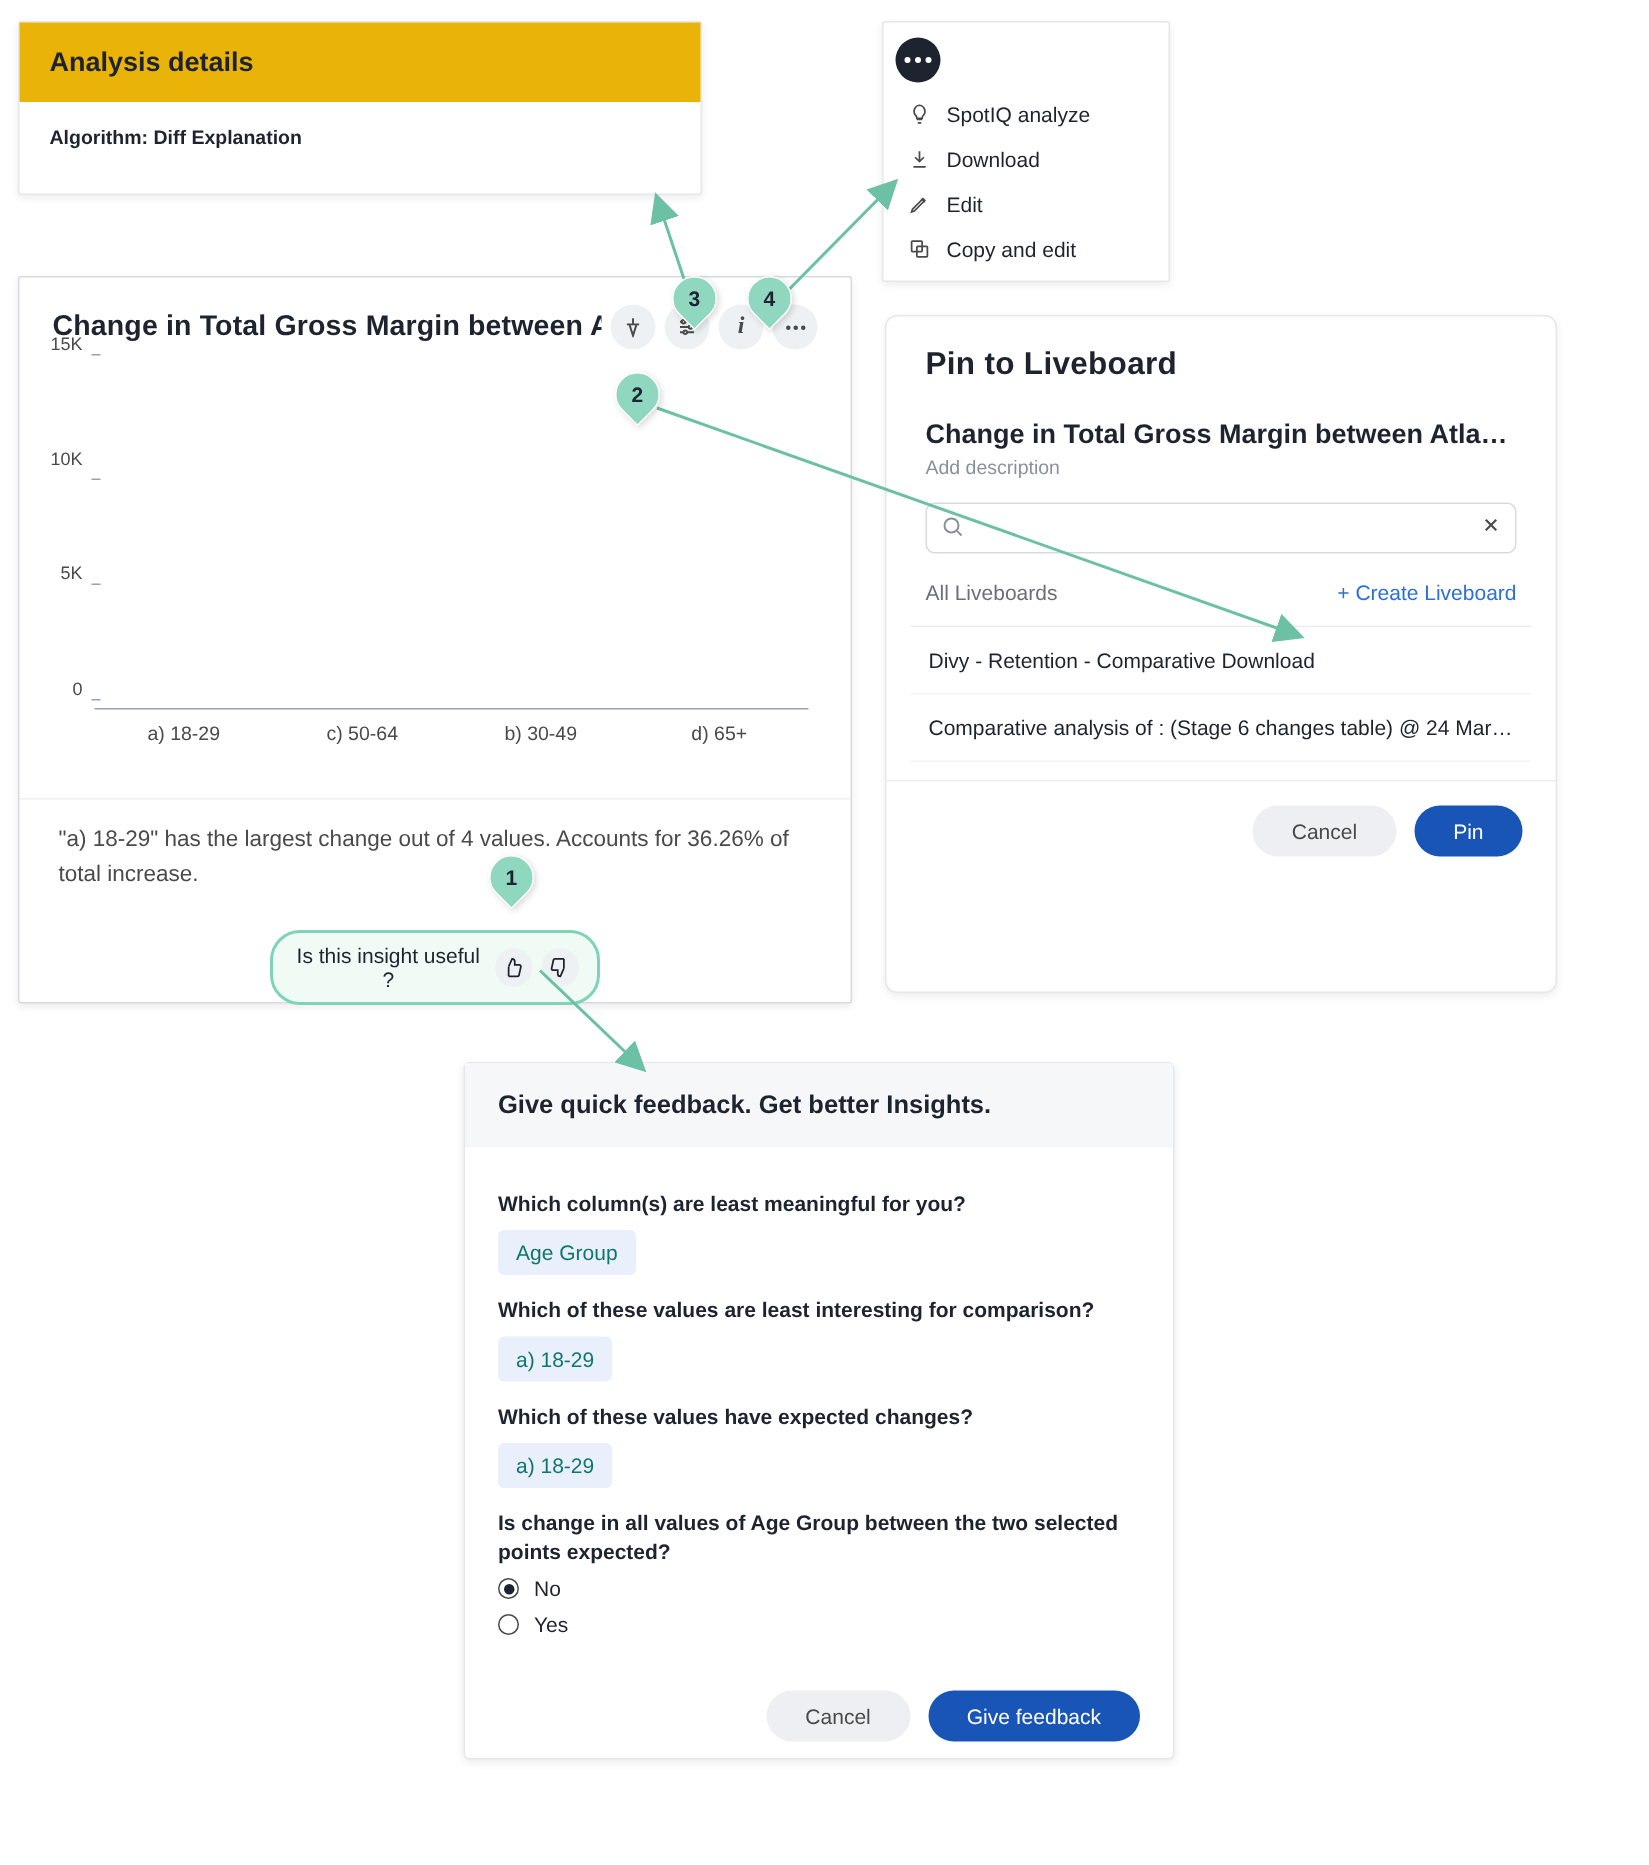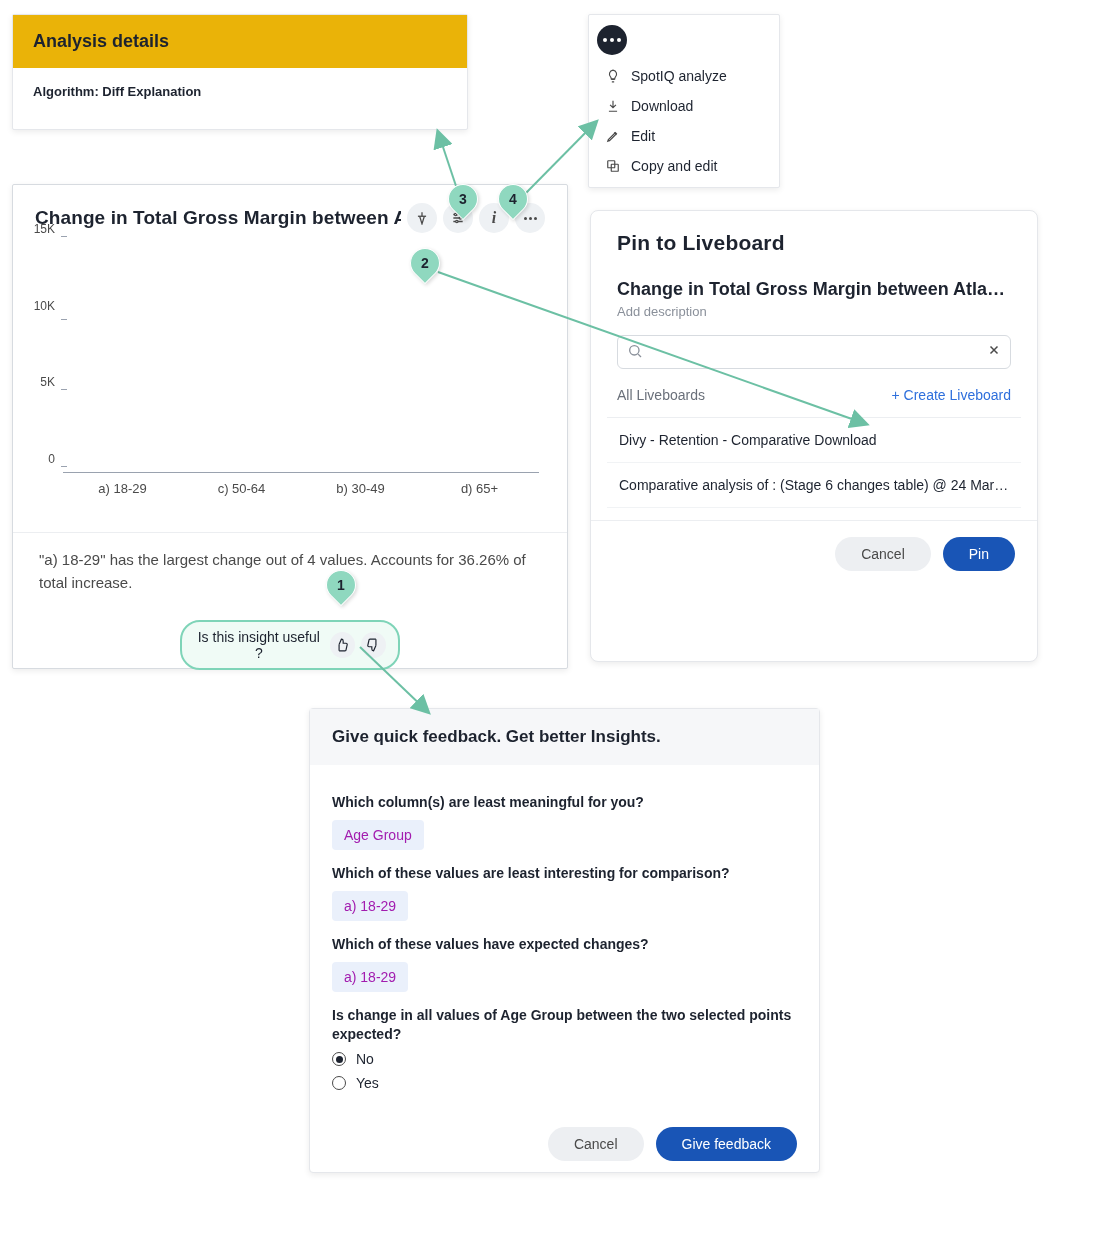--- a/index.html
+++ b/index.html
@@ -72,25 +72,25 @@
   .create-link { color:#2e6fdc; cursor:pointer; font-size:14px; }
   .lb-list { border-top:1px solid #eceef1; margin:6px 16px 0 16px; max-height:165px; overflow:hidden; }
   .lb-item { padding:14px 12px; font-size:14px; color:#1d232f; border-bottom:1px solid #f1f3f5; cursor:pointer; white-space:nowrap; overflow:hidden; text-overflow:ellipsis; position:relative; }
   .lb-item.sel { background:#eaf0fb; color:#2e6fdc; border-radius:6px; border-bottom:1px solid transparent;}
   .lb-item.sel::after { content:""; position:absolute; right:12px; top:16px; width:10px; height:6px; border-left:2px solid #2e6fdc; border-bottom:2px solid #2e6fdc; transform:rotate(-45deg); }
   .dlg-actions { display:flex; gap:12px; justify-content:flex-end; padding:16px 22px; border-top:1px solid #eceef1; margin-top:12px;}
   .btn { border:none; border-radius:20px; padding:9px 26px; font-size:14px; font-weight:500; cursor:pointer; }
   .btn-grey { background:#edeff2; color:#4a4a4a; }
   .btn-blue { background:#1955b6; color:#fff; }
   
-  .fb-dialog { left:309px; top:708px; width:511px; height:465px; border-radius:4px; }
+  .fb-dialog { left:309px; top:708px; width:474px; height:465px; border-radius:4px; }
   .fb-dialog .hdr { background:#f6f7f9; padding:18px 22px; font-size:17px; font-weight:700; }
   .fb-body { padding:14px 22px; }
   .fb-q { font-size:14px; font-weight:700; margin:14px 0 8px 0; line-height:1.35; }
-  .chip { display:inline-block; background:#eaf0fb; color:#a21caf; padding:7px 12px; border-radius:4px; font-size:14px; cursor:pointer; }
+  .chip { display:inline-block; background:#eaf0fb; color:#0f766e; padding:7px 12px; border-radius:4px; font-size:14px; cursor:pointer; }
   .radio-row { display:flex; align-items:center; gap:10px; margin:8px 0; font-size:14px; }
   .radio { width:14px; height:14px; border-radius:50%; border:1.5px solid #4a4a4a; display:inline-flex; align-items:center; justify-content:center; }
   .radio .dot { width:7px; height:7px; border-radius:50%; background:#1d232f; display:none; }
   .radio.checked .dot { display:block; }
   .fb-actions { display:flex; gap:12px; justify-content:flex-end; padding:14px 22px; }
   
   .callout { position:absolute; z-index:50; pointer-events:none; }
   .teardrop {
     width:30px; height:30px; background:#8fd8bf; border:1px solid #fff;
     border-radius:50% 50% 50% 0; transform:rotate(-45deg);

